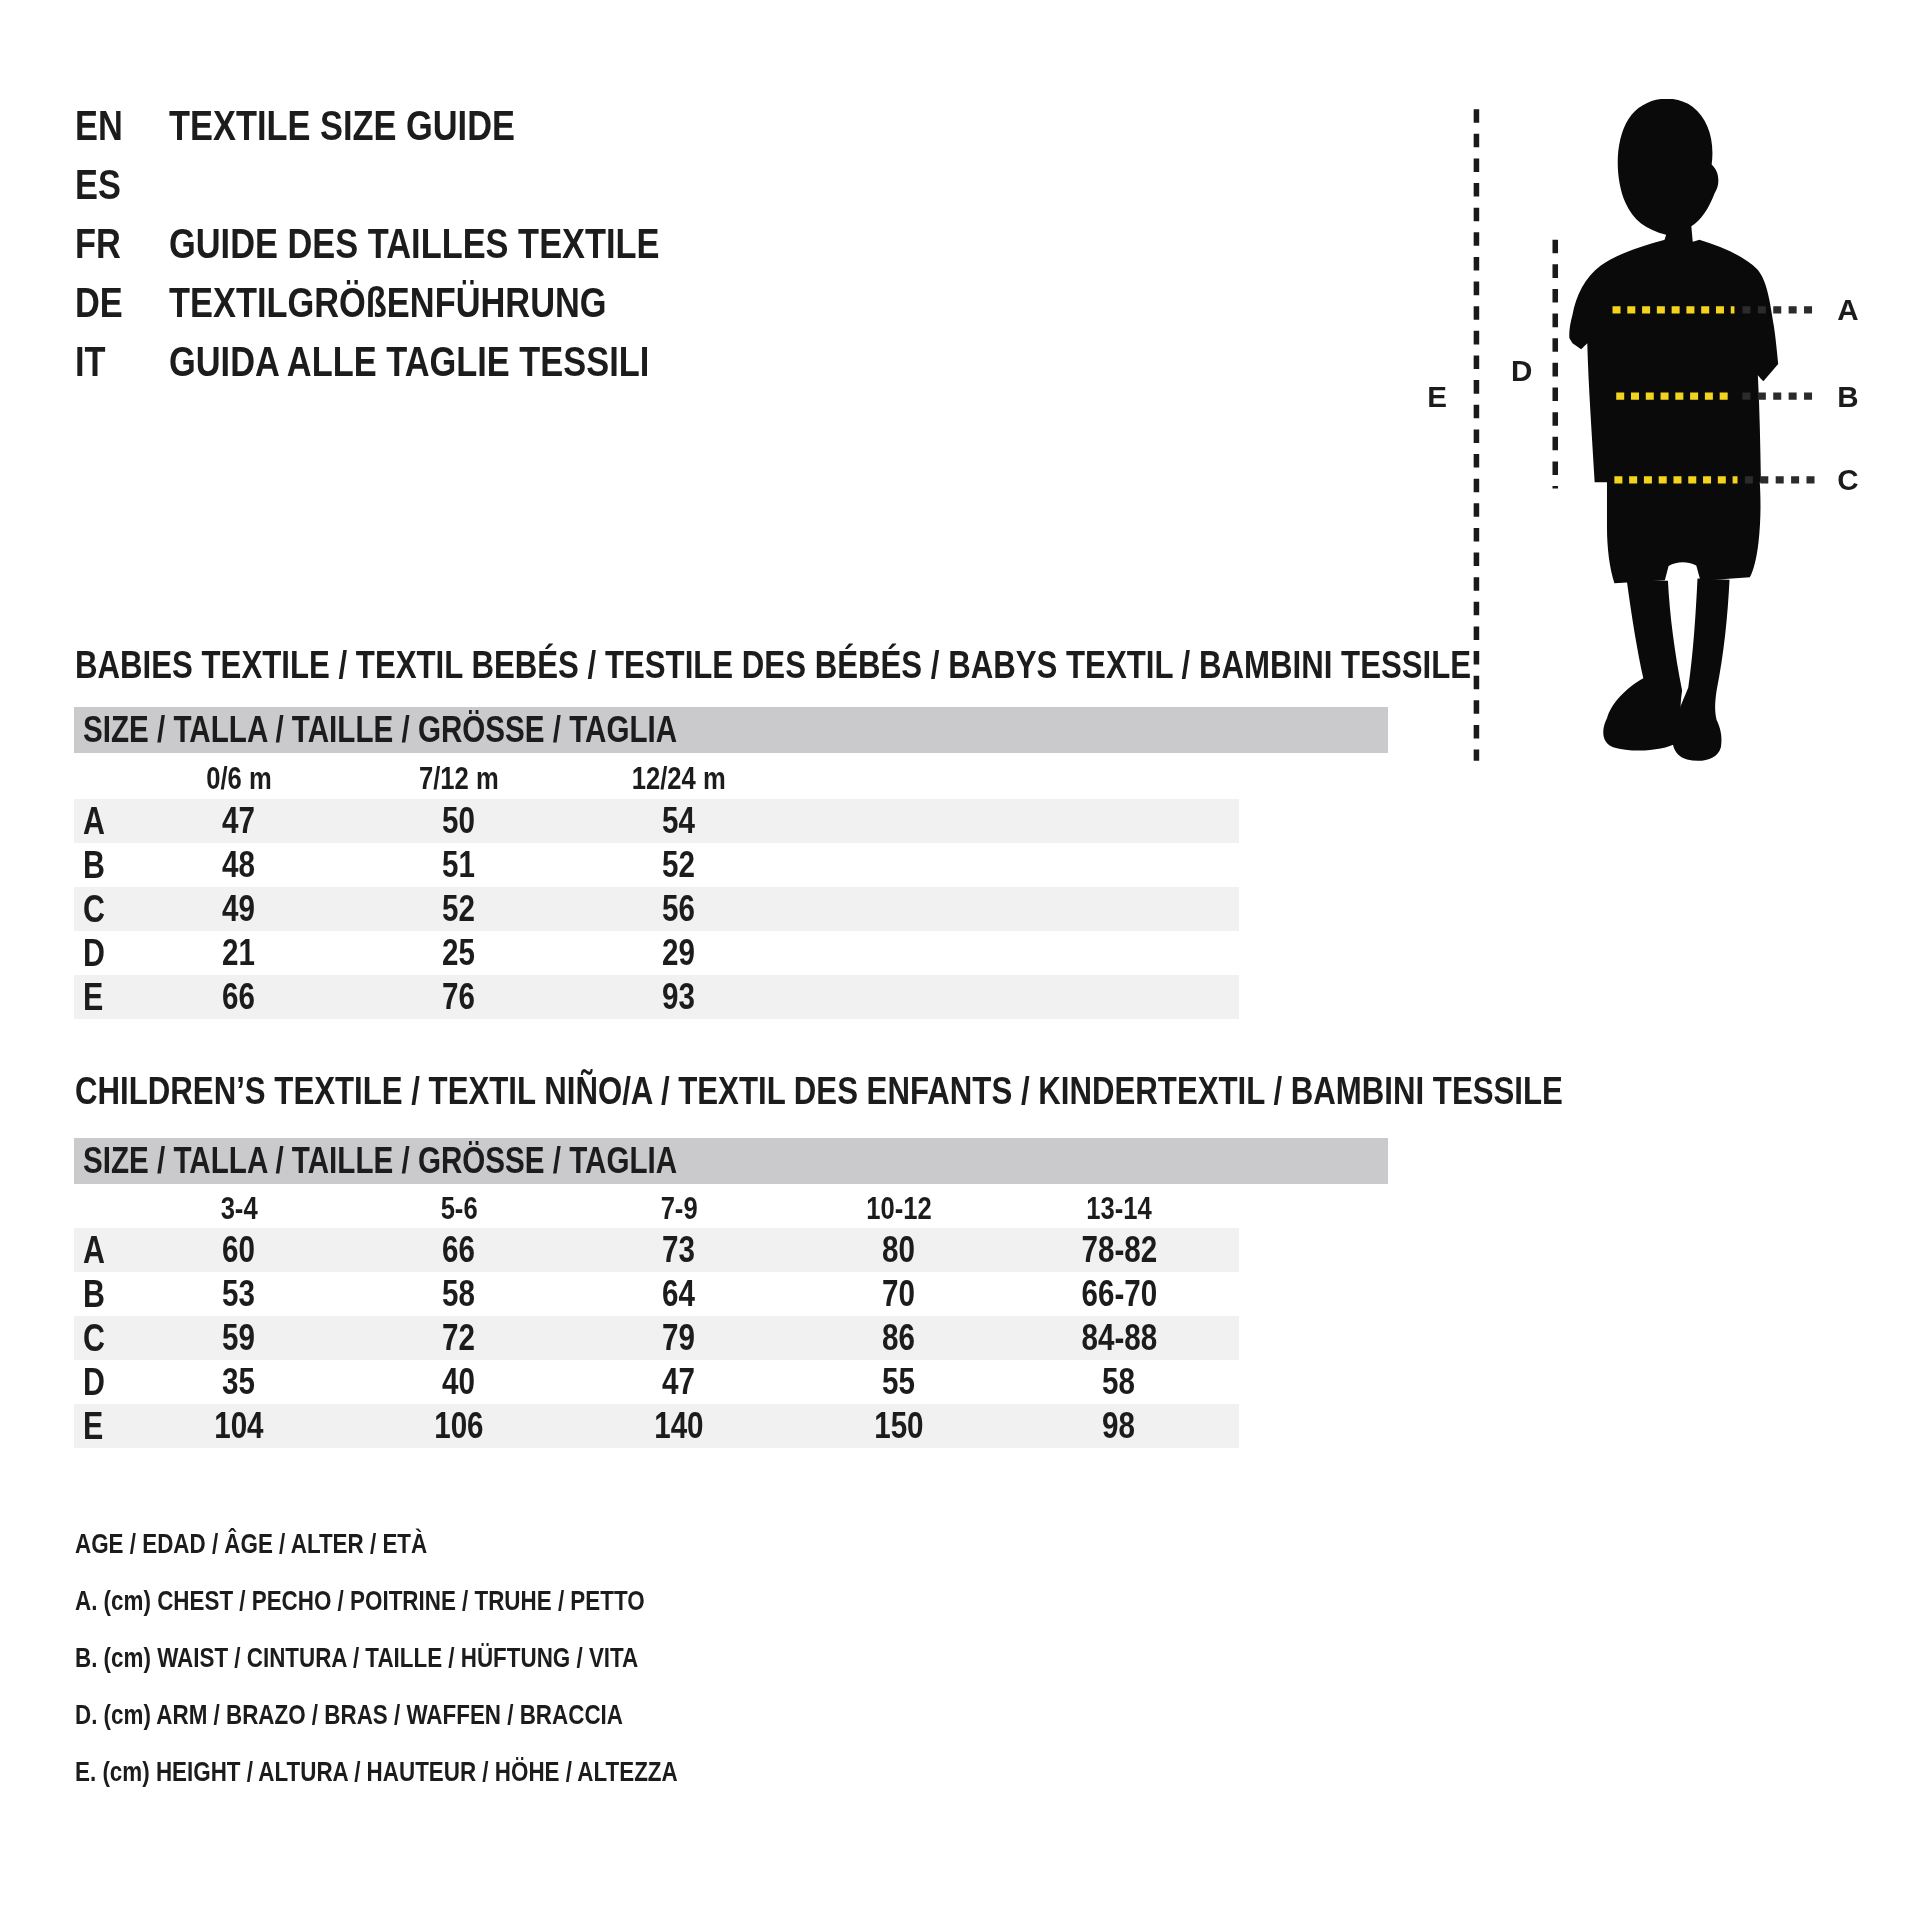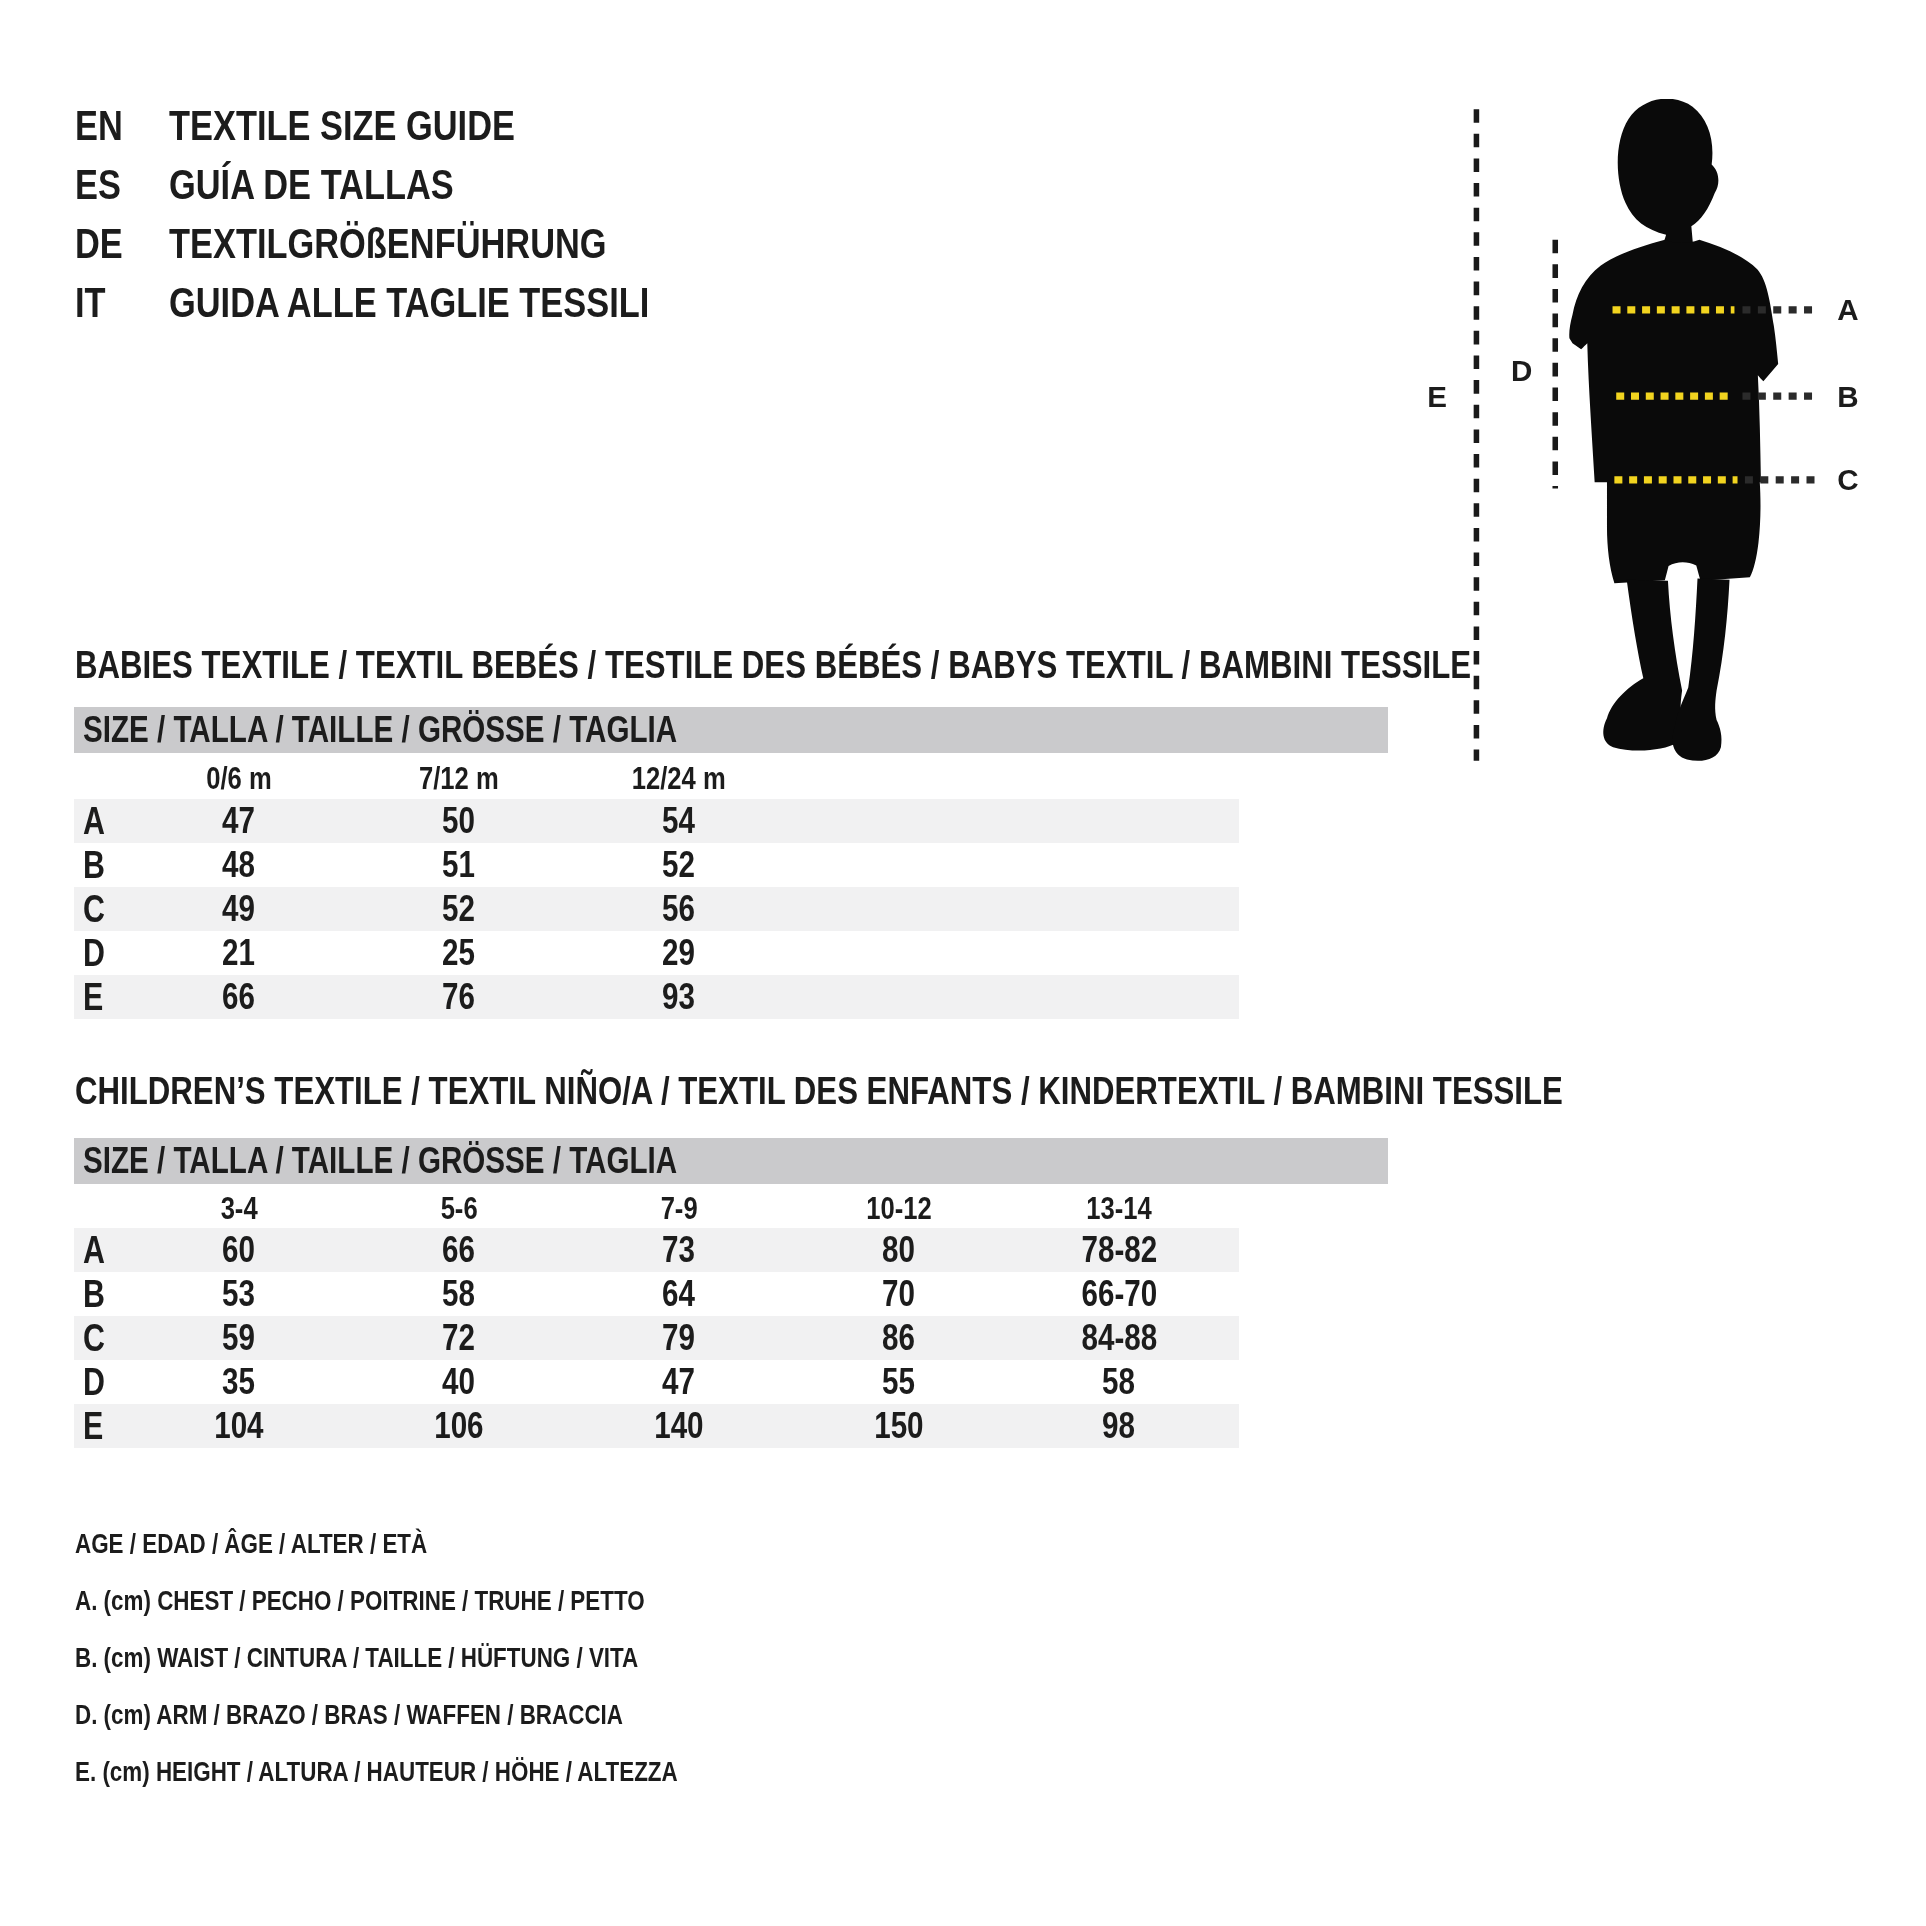--- a/index.html
+++ b/index.html
@@ -57,21 +57,24 @@
 
 <div id="canvas">
 
   <div id="lang-block">
     <div class="lang-row">
       <span class="lang-code"><span class="cn">EN</span></span>
       <span><span class="cn">TEXTILE SIZE GUIDE</span></span>
     </div>
     <div class="lang-row">
       <span class="lang-code"><span class="cn">ES</span></span>
-      <span><span class="cn">GUÍA DE TALLAS</span></span>
+    </div>
+    <div class="lang-row">
+      <span class="lang-code"><span class="cn">FR</span></span>
+      <span><span class="cn">GUIDE DES TAILLES TEXTILE</span></span>
     </div>
     <div class="lang-row">
       <span class="lang-code"><span class="cn">DE</span></span>
       <span><span class="cn">TEXTILGRÖßENFÜHRUNG</span></span>
     </div>
     <div class="lang-row">
       <span class="lang-code"><span class="cn">IT</span></span>
       <span><span class="cn">GUIDA ALLE TAGLIE TESSILI</span></span>
     </div>
   </div>

